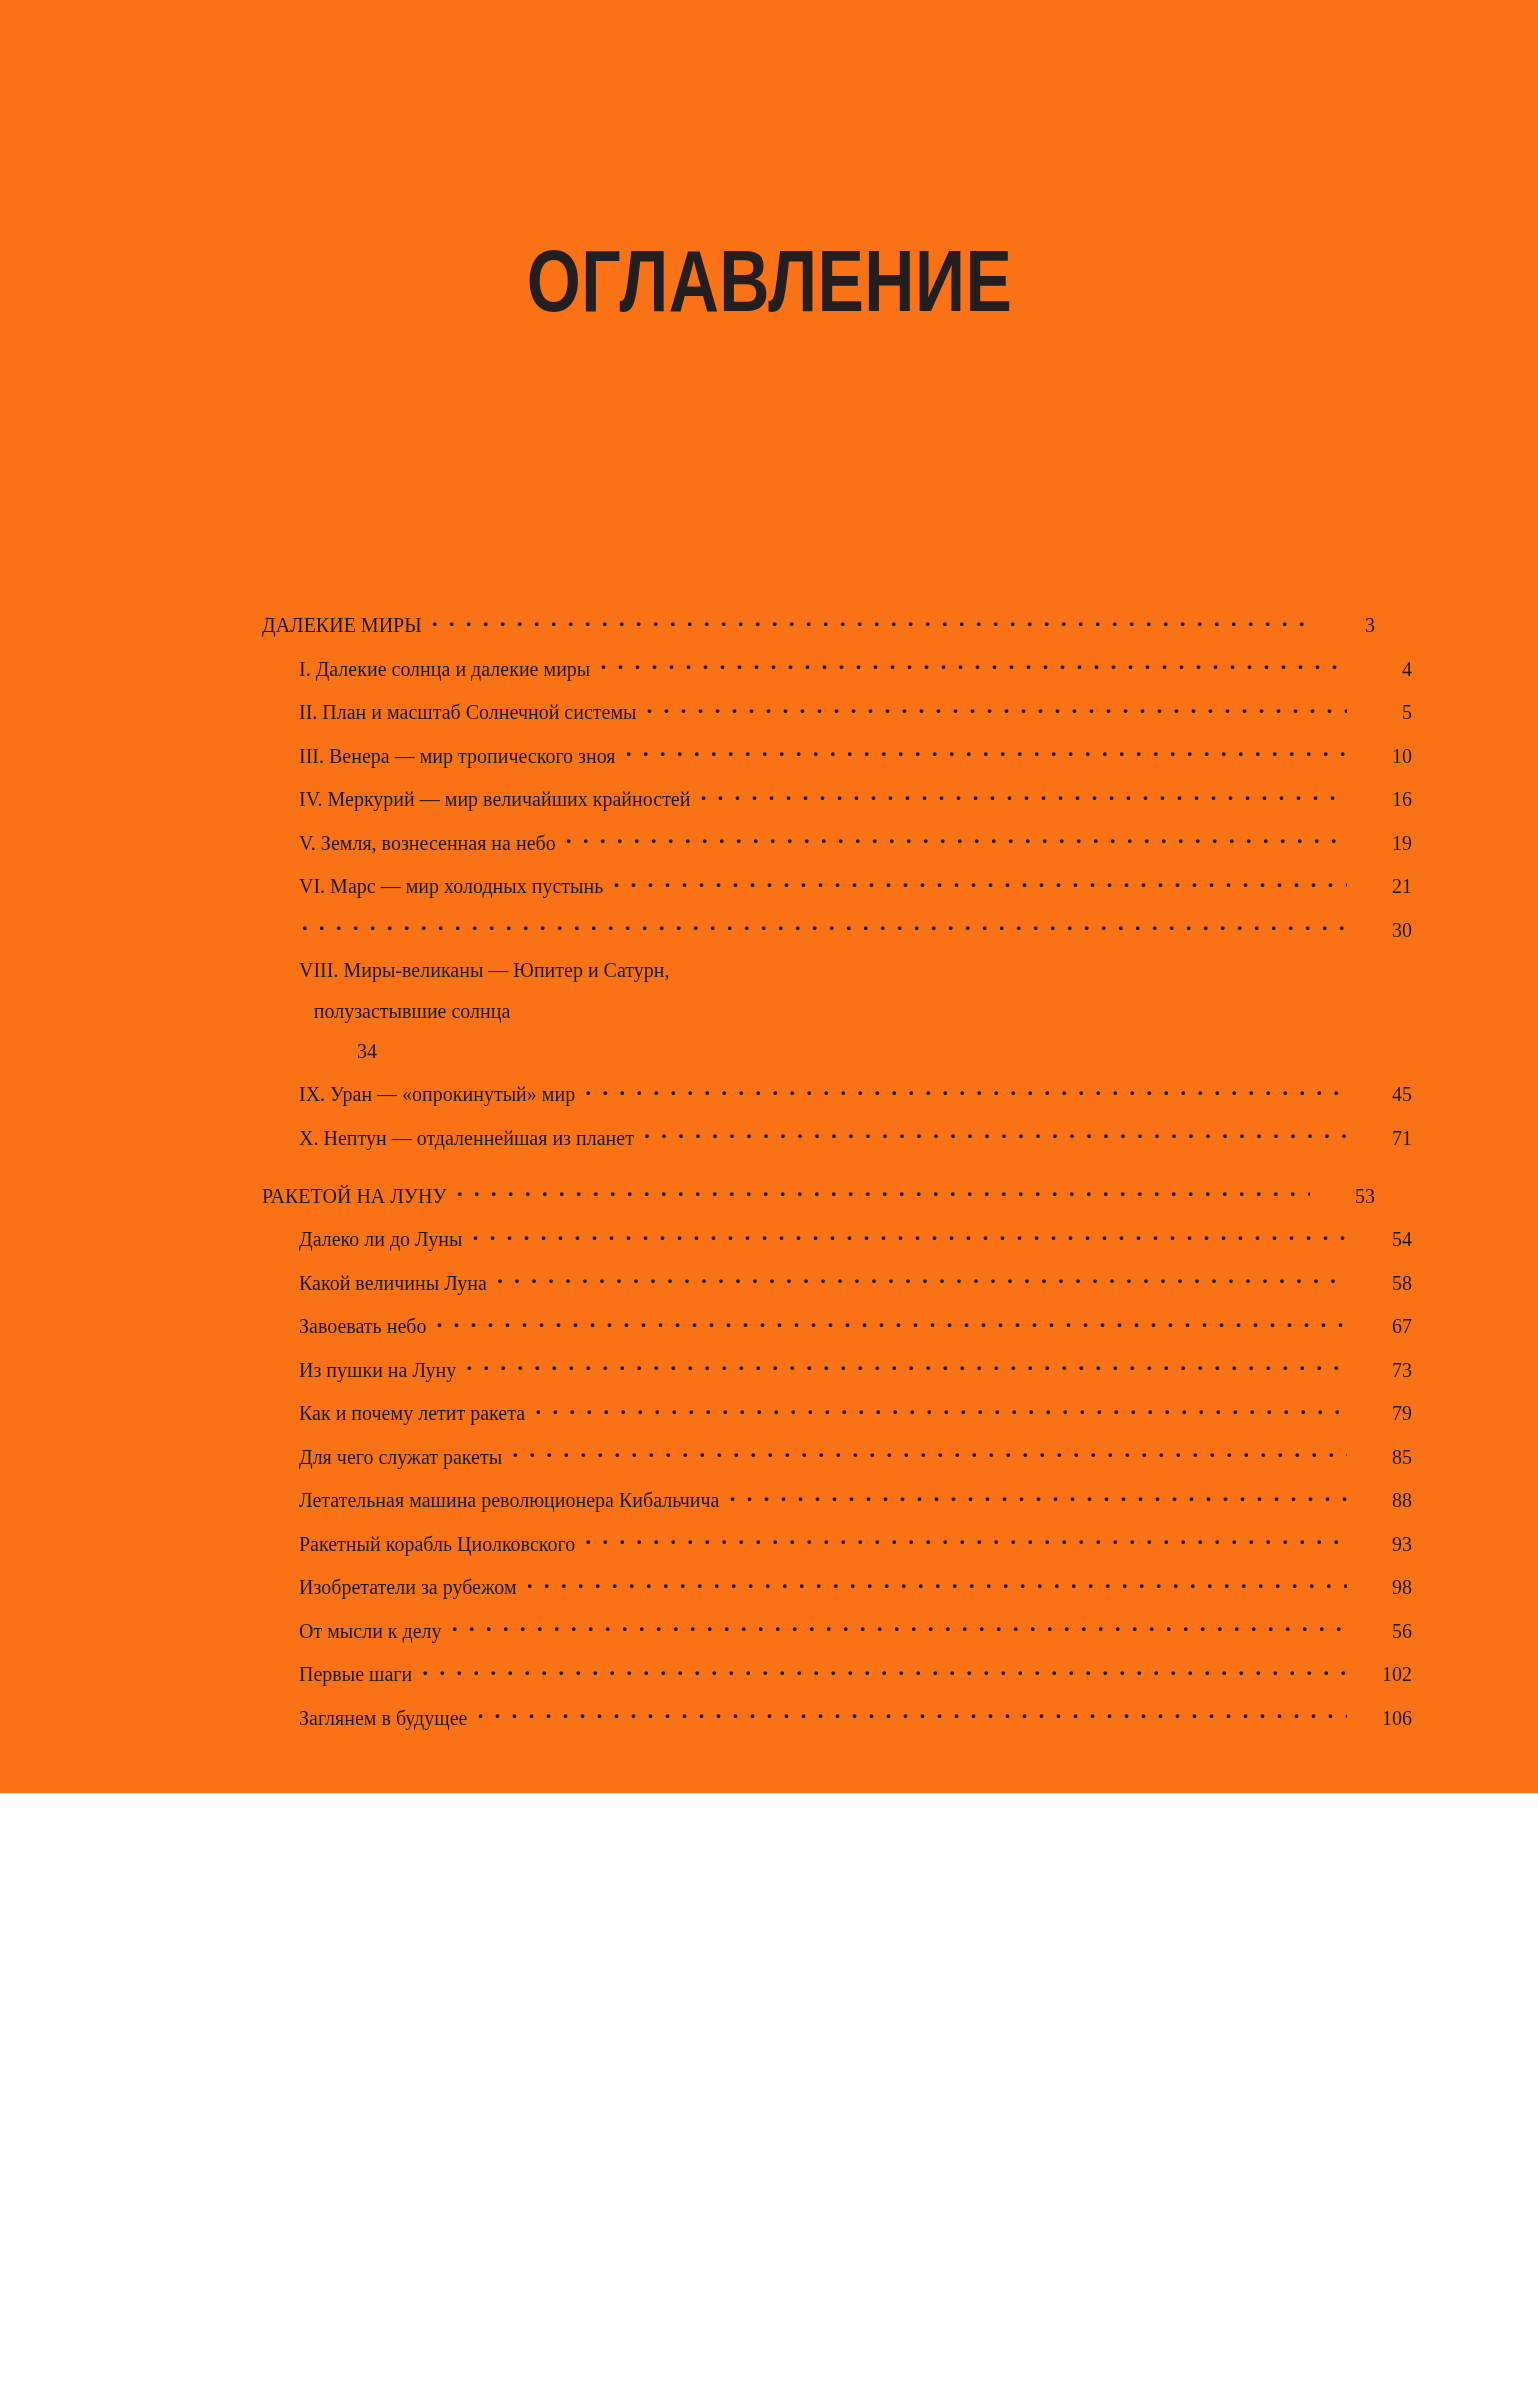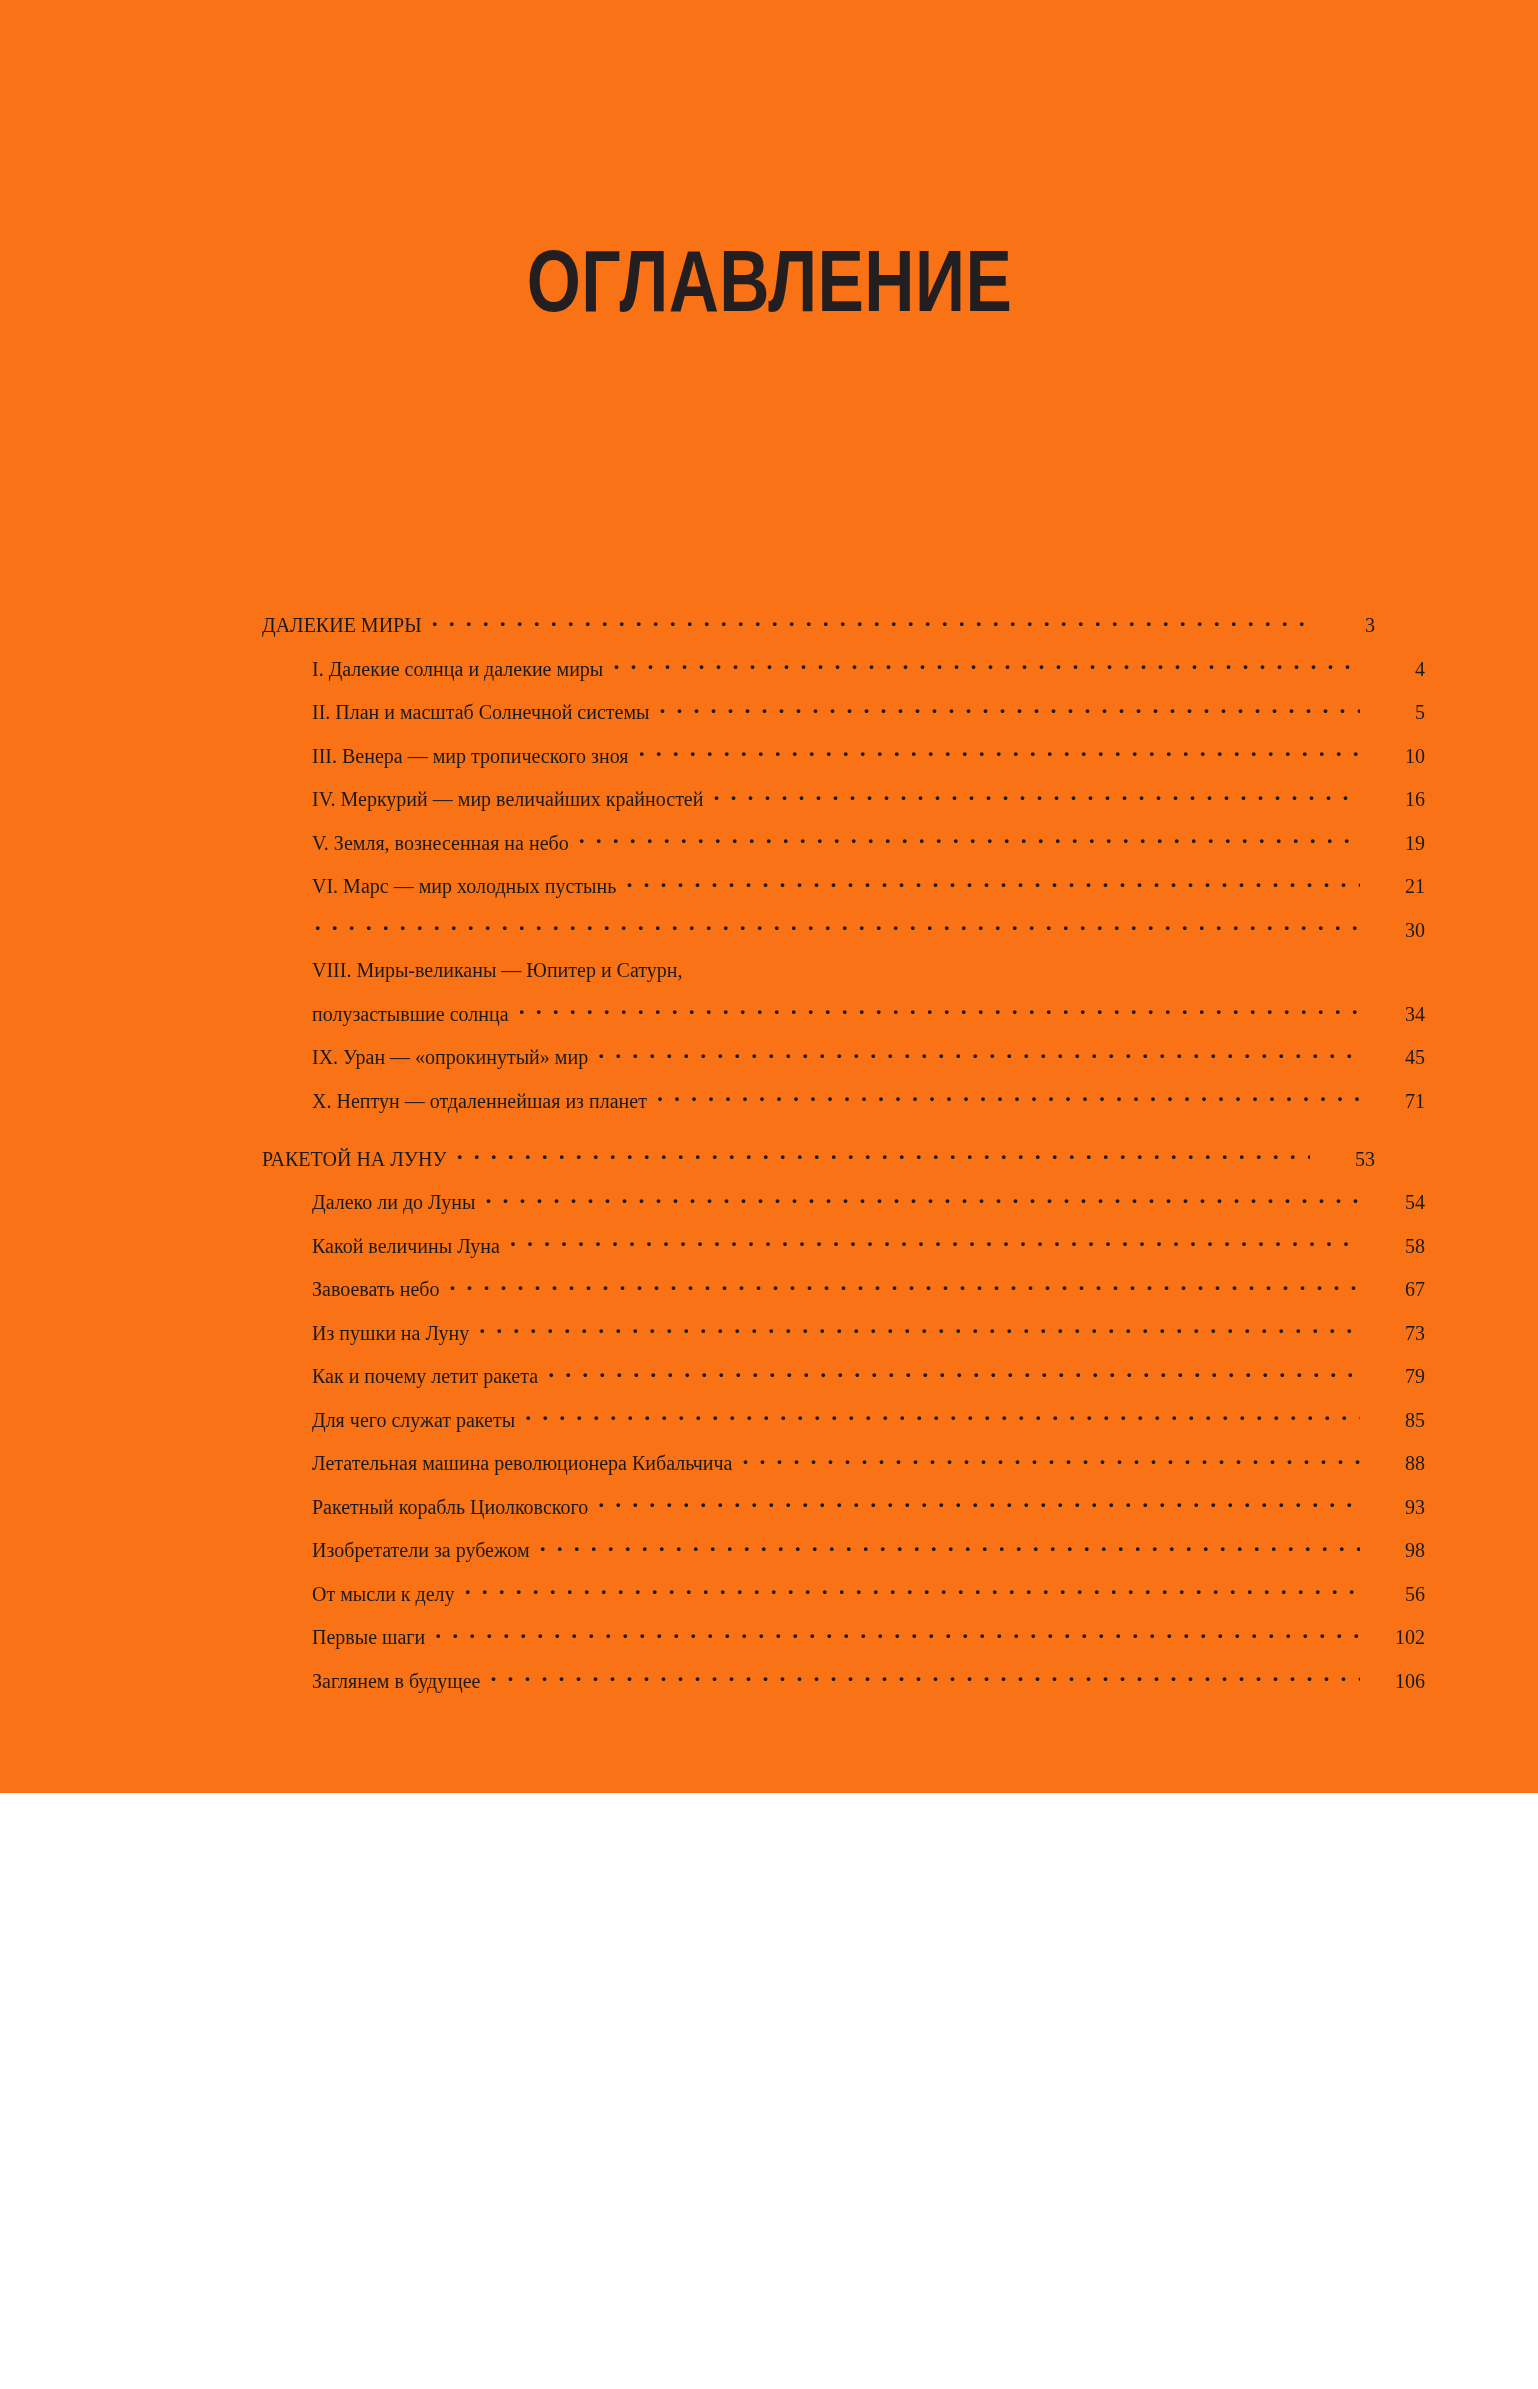--- a/index.html
+++ b/index.html
@@ -54,26 +54,27 @@
     line-height: 1.0;
     margin-bottom: 20.5px;
     color: #1a1a1a;
   }
 
   .toc-row.section {
     margin-left: 0;
   }
 
   .toc-row.entry {
-    margin-left: 50px;
+    margin-left: 37px;
   }
 
   
   .toc-row.cont {
     margin-left: 50px;
+    flex-direction: column;
   }
 
   
   .toc-row.nolead {
     margin-bottom: 20.5px;
   }
 
   .toc-label {
     flex: 0 0 auto;
     white-space: nowrap;

